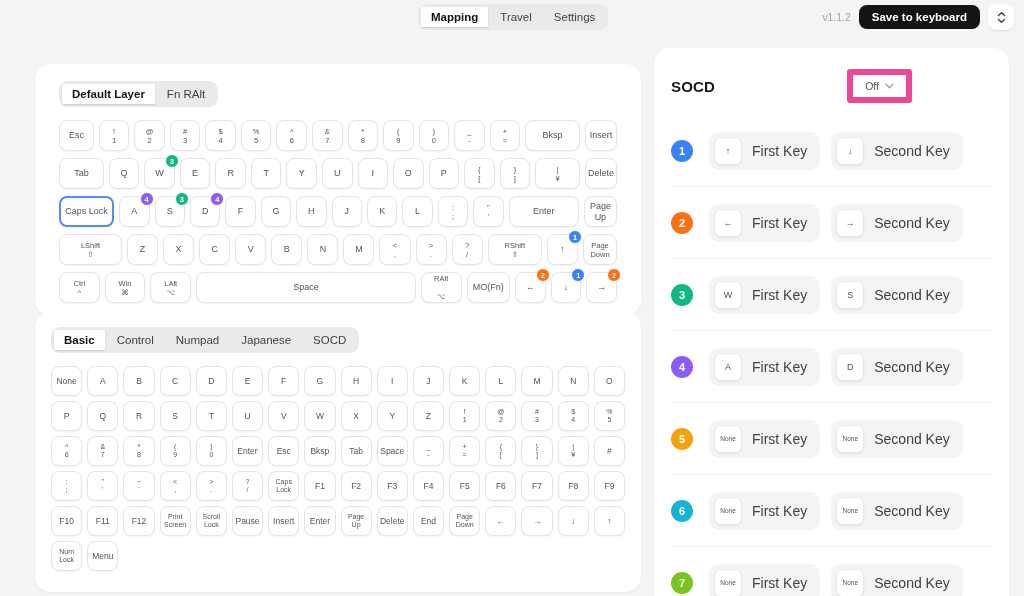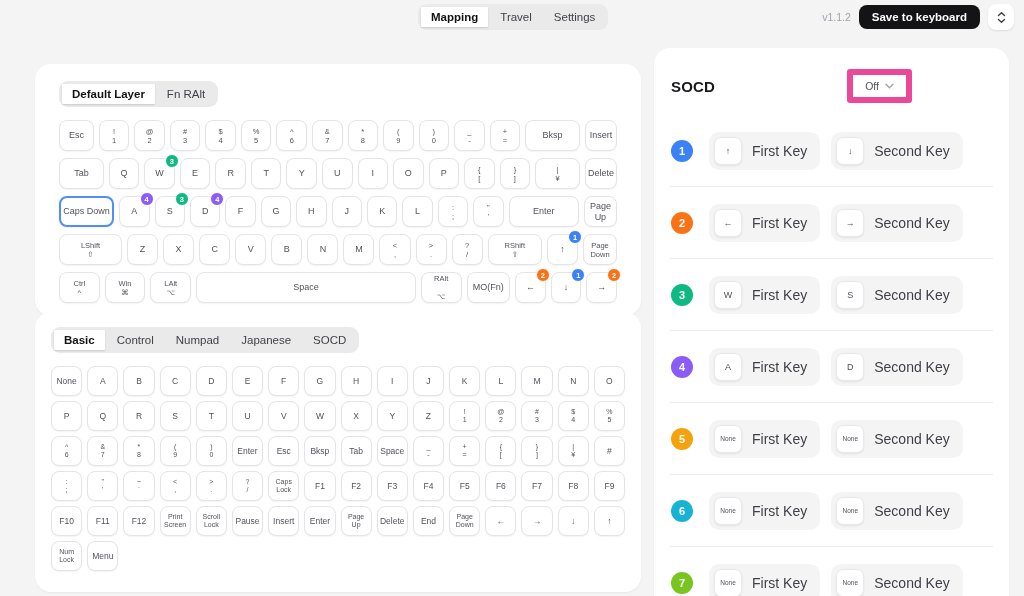--- a/index.html
+++ b/index.html
@@ -213,21 +213,21 @@
         <div class="key dbl" style="flex-grow: 1.5;">
           <div>|</div>
           <div>¥</div>
         </div>
         <div class="key" style="flex-grow: 1.05;">
           <div>Delete</div>
         </div>
       </div>
       <div class="kb-row">
         <div class="key sel" style="flex-grow: 1.8;">
-          <div>Caps Down</div>
+          <div>Caps Lock</div>
         </div>
         <div class="key" style="flex-grow: 1;">
           <div>A</div>
           <span class="badge" style="background: rgb(139, 92, 246);">4</span>
         </div>
         <div class="key" style="flex-grow: 1;">
           <div>S</div>
           <span class="badge" style="background: rgb(16, 185, 129);">3</span>
         </div>
         <div class="key" style="flex-grow: 1;">

